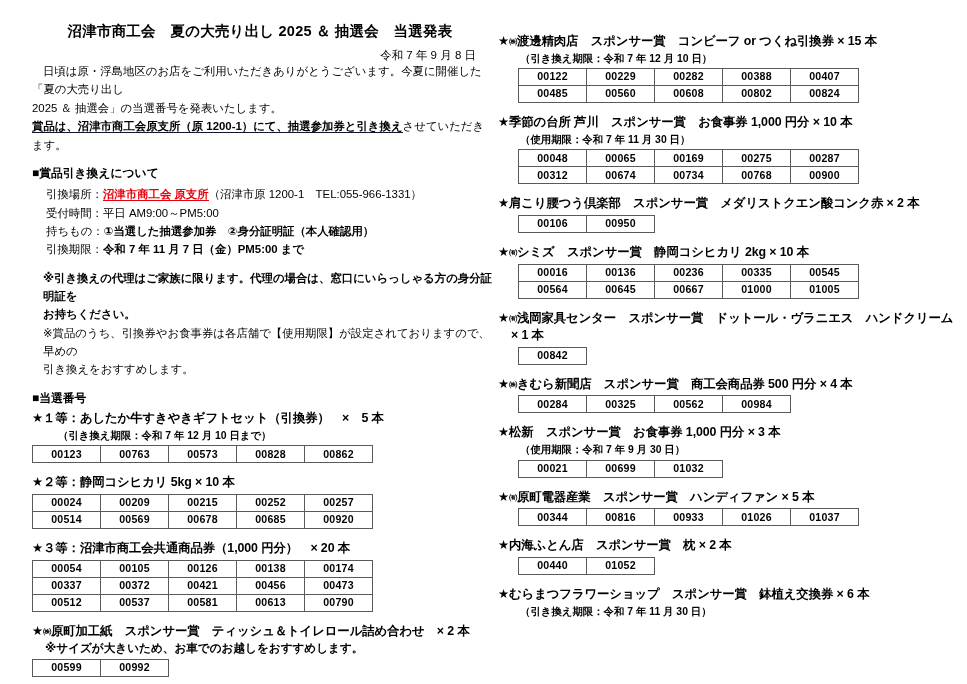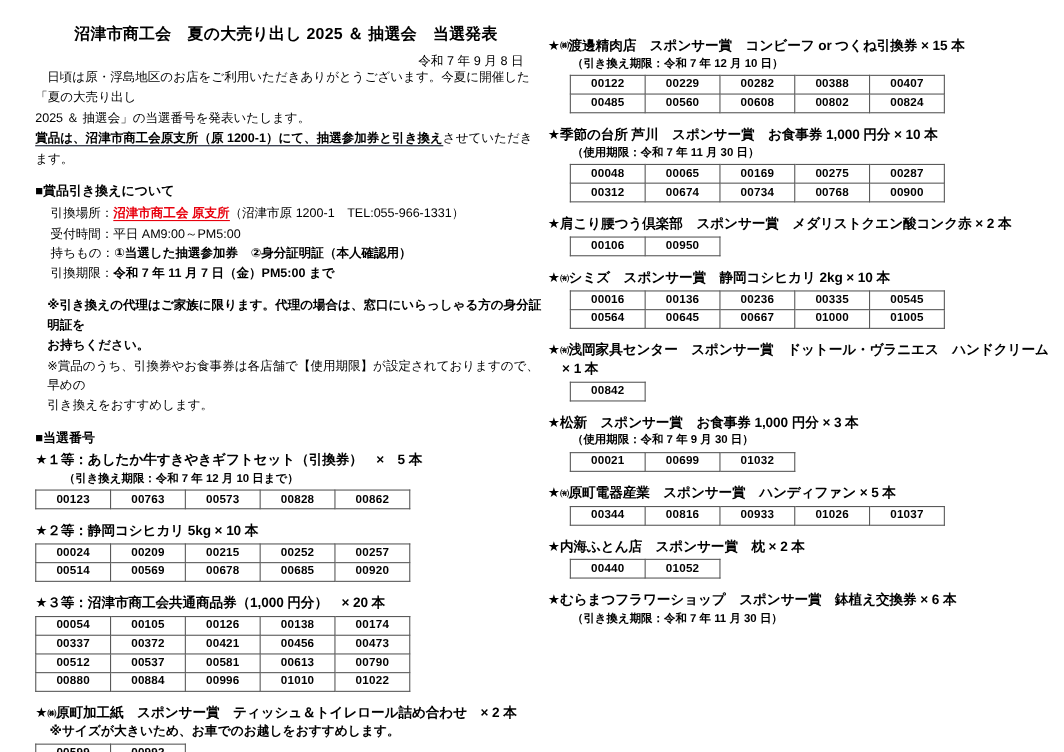--- a/index.html
+++ b/index.html
@@ -251,27 +251,20 @@
                 <td>00456</td>
                 <td>00473</td>
               </tr>
               <tr>
                 <td>00512</td>
                 <td>00537</td>
                 <td>00581</td>
                 <td>00613</td>
                 <td>00790</td>
               </tr>
-              <tr>
-                <td>00880</td>
-                <td>00884</td>
-                <td>00996</td>
-                <td>01010</td>
-                <td>01022</td>
-              </tr>
             </tbody>
           </table>
         </div>
         <div class="prize">
           <div class="prize-title"><span>★</span><span class="tiny-co">㈱</span><span>原町加工紙　スポンサー賞　ティッシュ＆トイレロール詰め合わせ　× 2 本</span></div>
           <div class="prize-note">※サイズが大きいため、お車でのお越しをおすすめします。</div>
           <table class="nums">
             <tbody>
               <tr>
                 <td>00599</td>
@@ -366,20 +359,33 @@
           <div class="prize-title" style="margin-left: 13px;">× 1 本</div>
           <table class="nums">
             <tbody>
               <tr>
                 <td>00842</td>
               </tr>
             </tbody>
           </table>
         </div>
         <div class="prize">
+          <div class="prize-title"><span>★</span><span class="tiny-co">㈱</span><span>きむら新聞店　スポンサー賞　商工会商品券 500 円分 × 4 本</span></div>
+          <table class="nums">
+            <tbody>
+              <tr>
+                <td>00284</td>
+                <td>00325</td>
+                <td>00562</td>
+                <td>00984</td>
+              </tr>
+            </tbody>
+          </table>
+        </div>
+        <div class="prize">
           <div class="prize-title">★松新　スポンサー賞　お食事券 1,000 円分 × 3 本</div>
           <div class="prize-sub">（使用期限：令和 7 年 9 月 30 日）</div>
           <table class="nums">
             <tbody>
               <tr>
                 <td>00021</td>
                 <td>00699</td>
                 <td>01032</td>
               </tr>
             </tbody>

